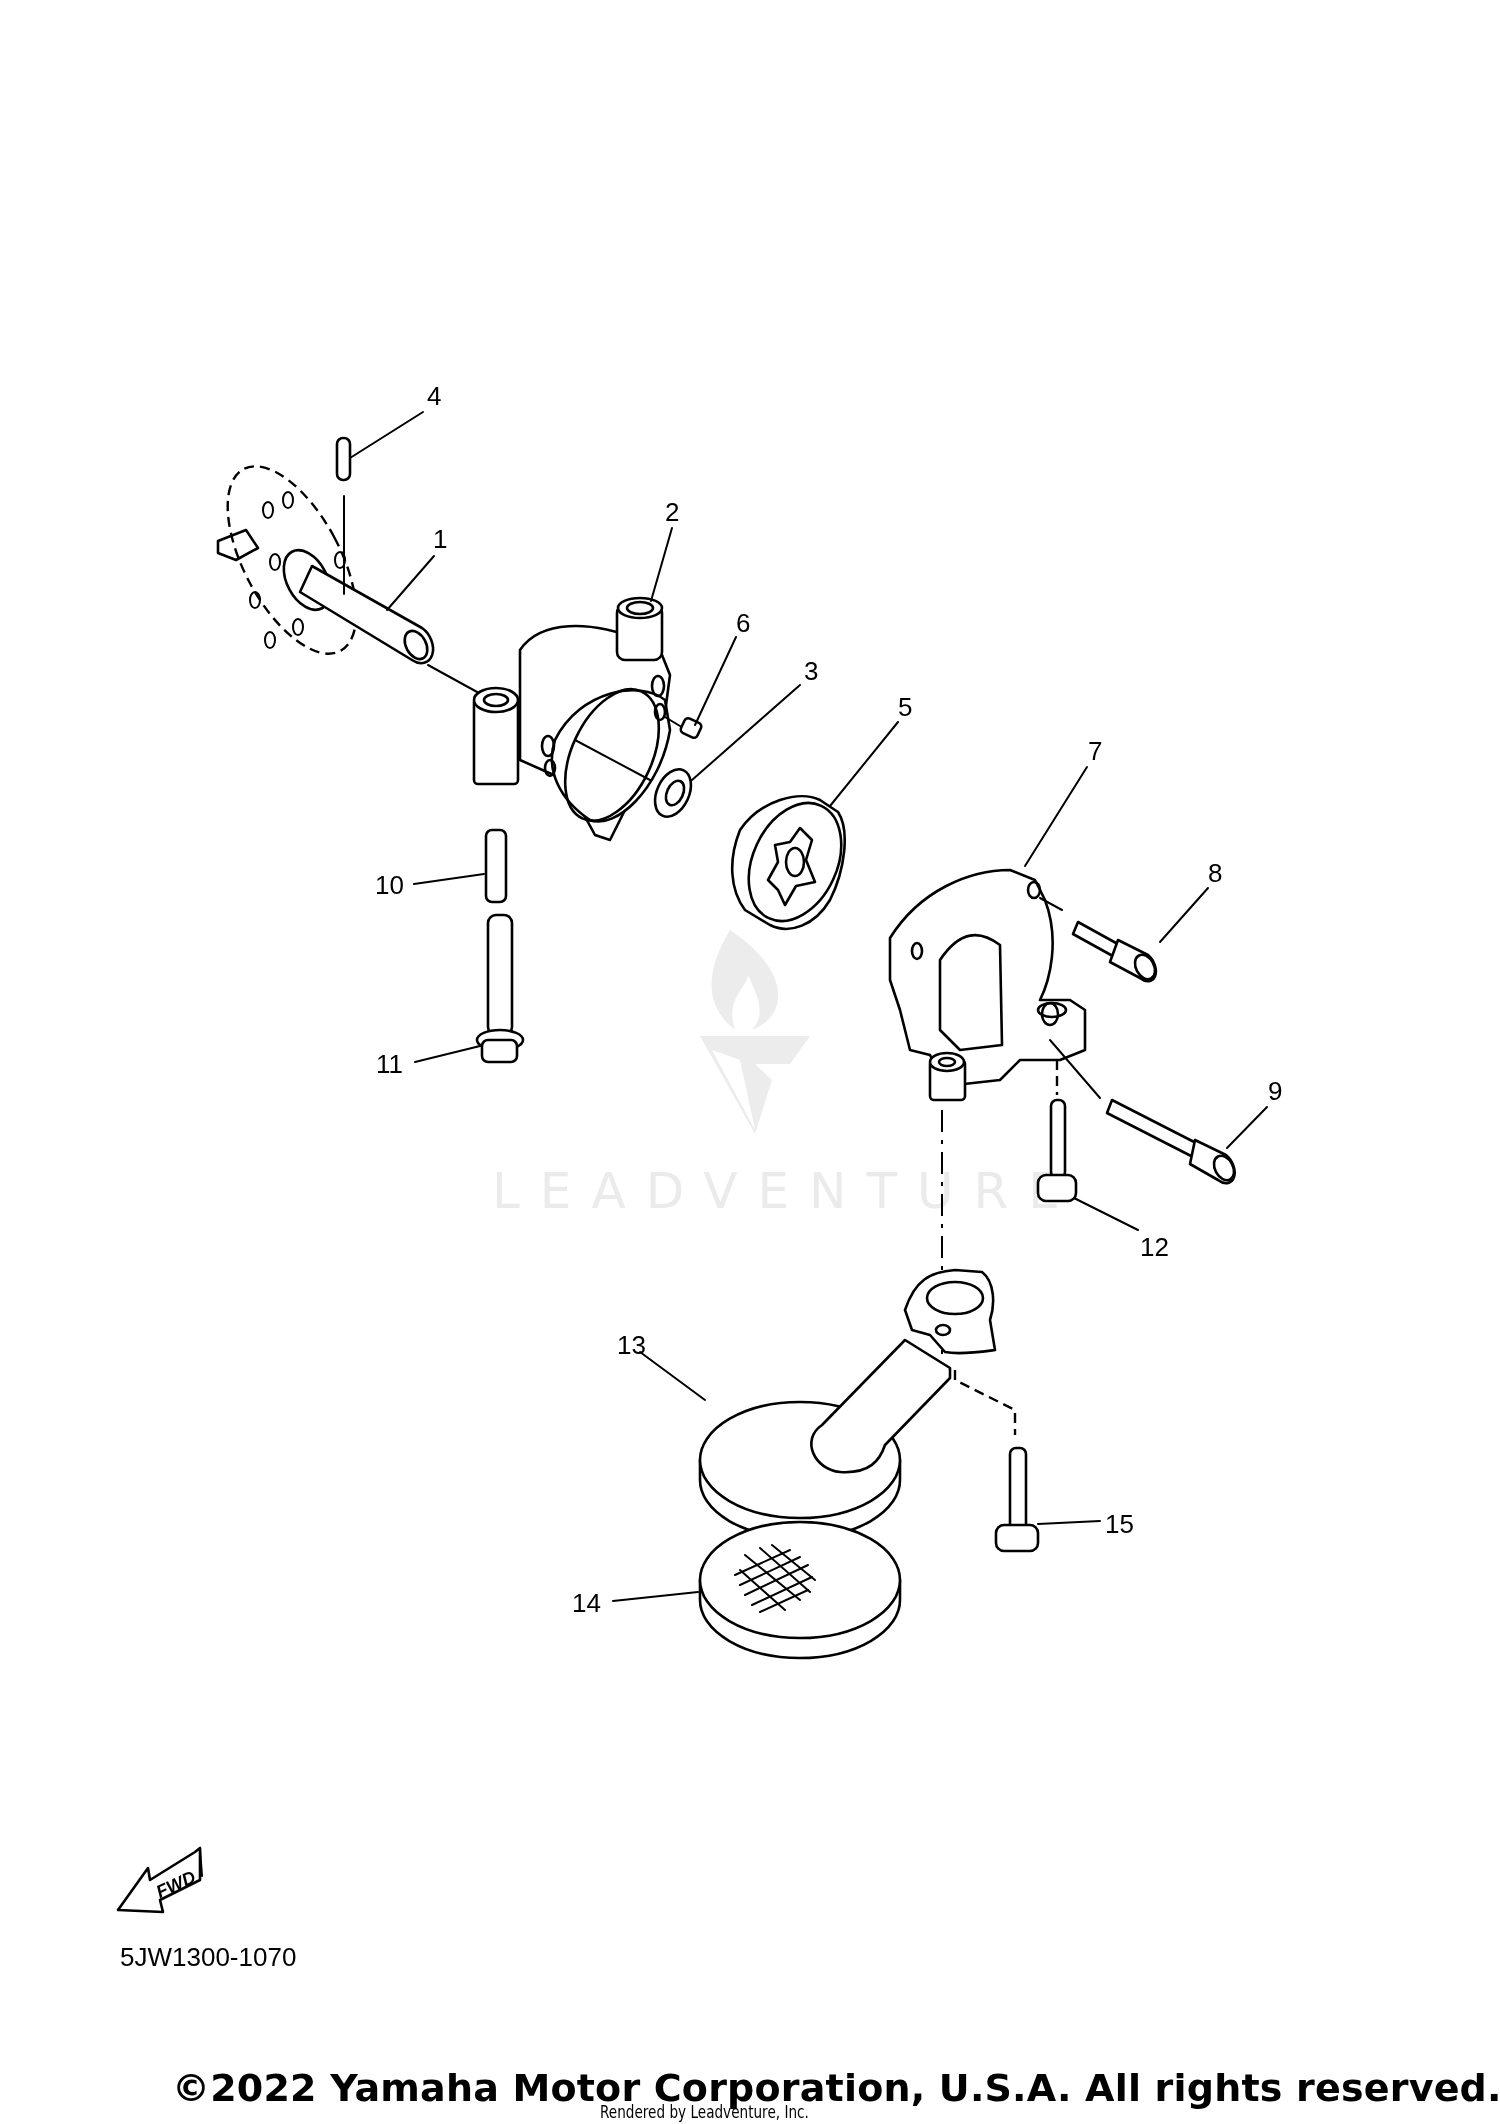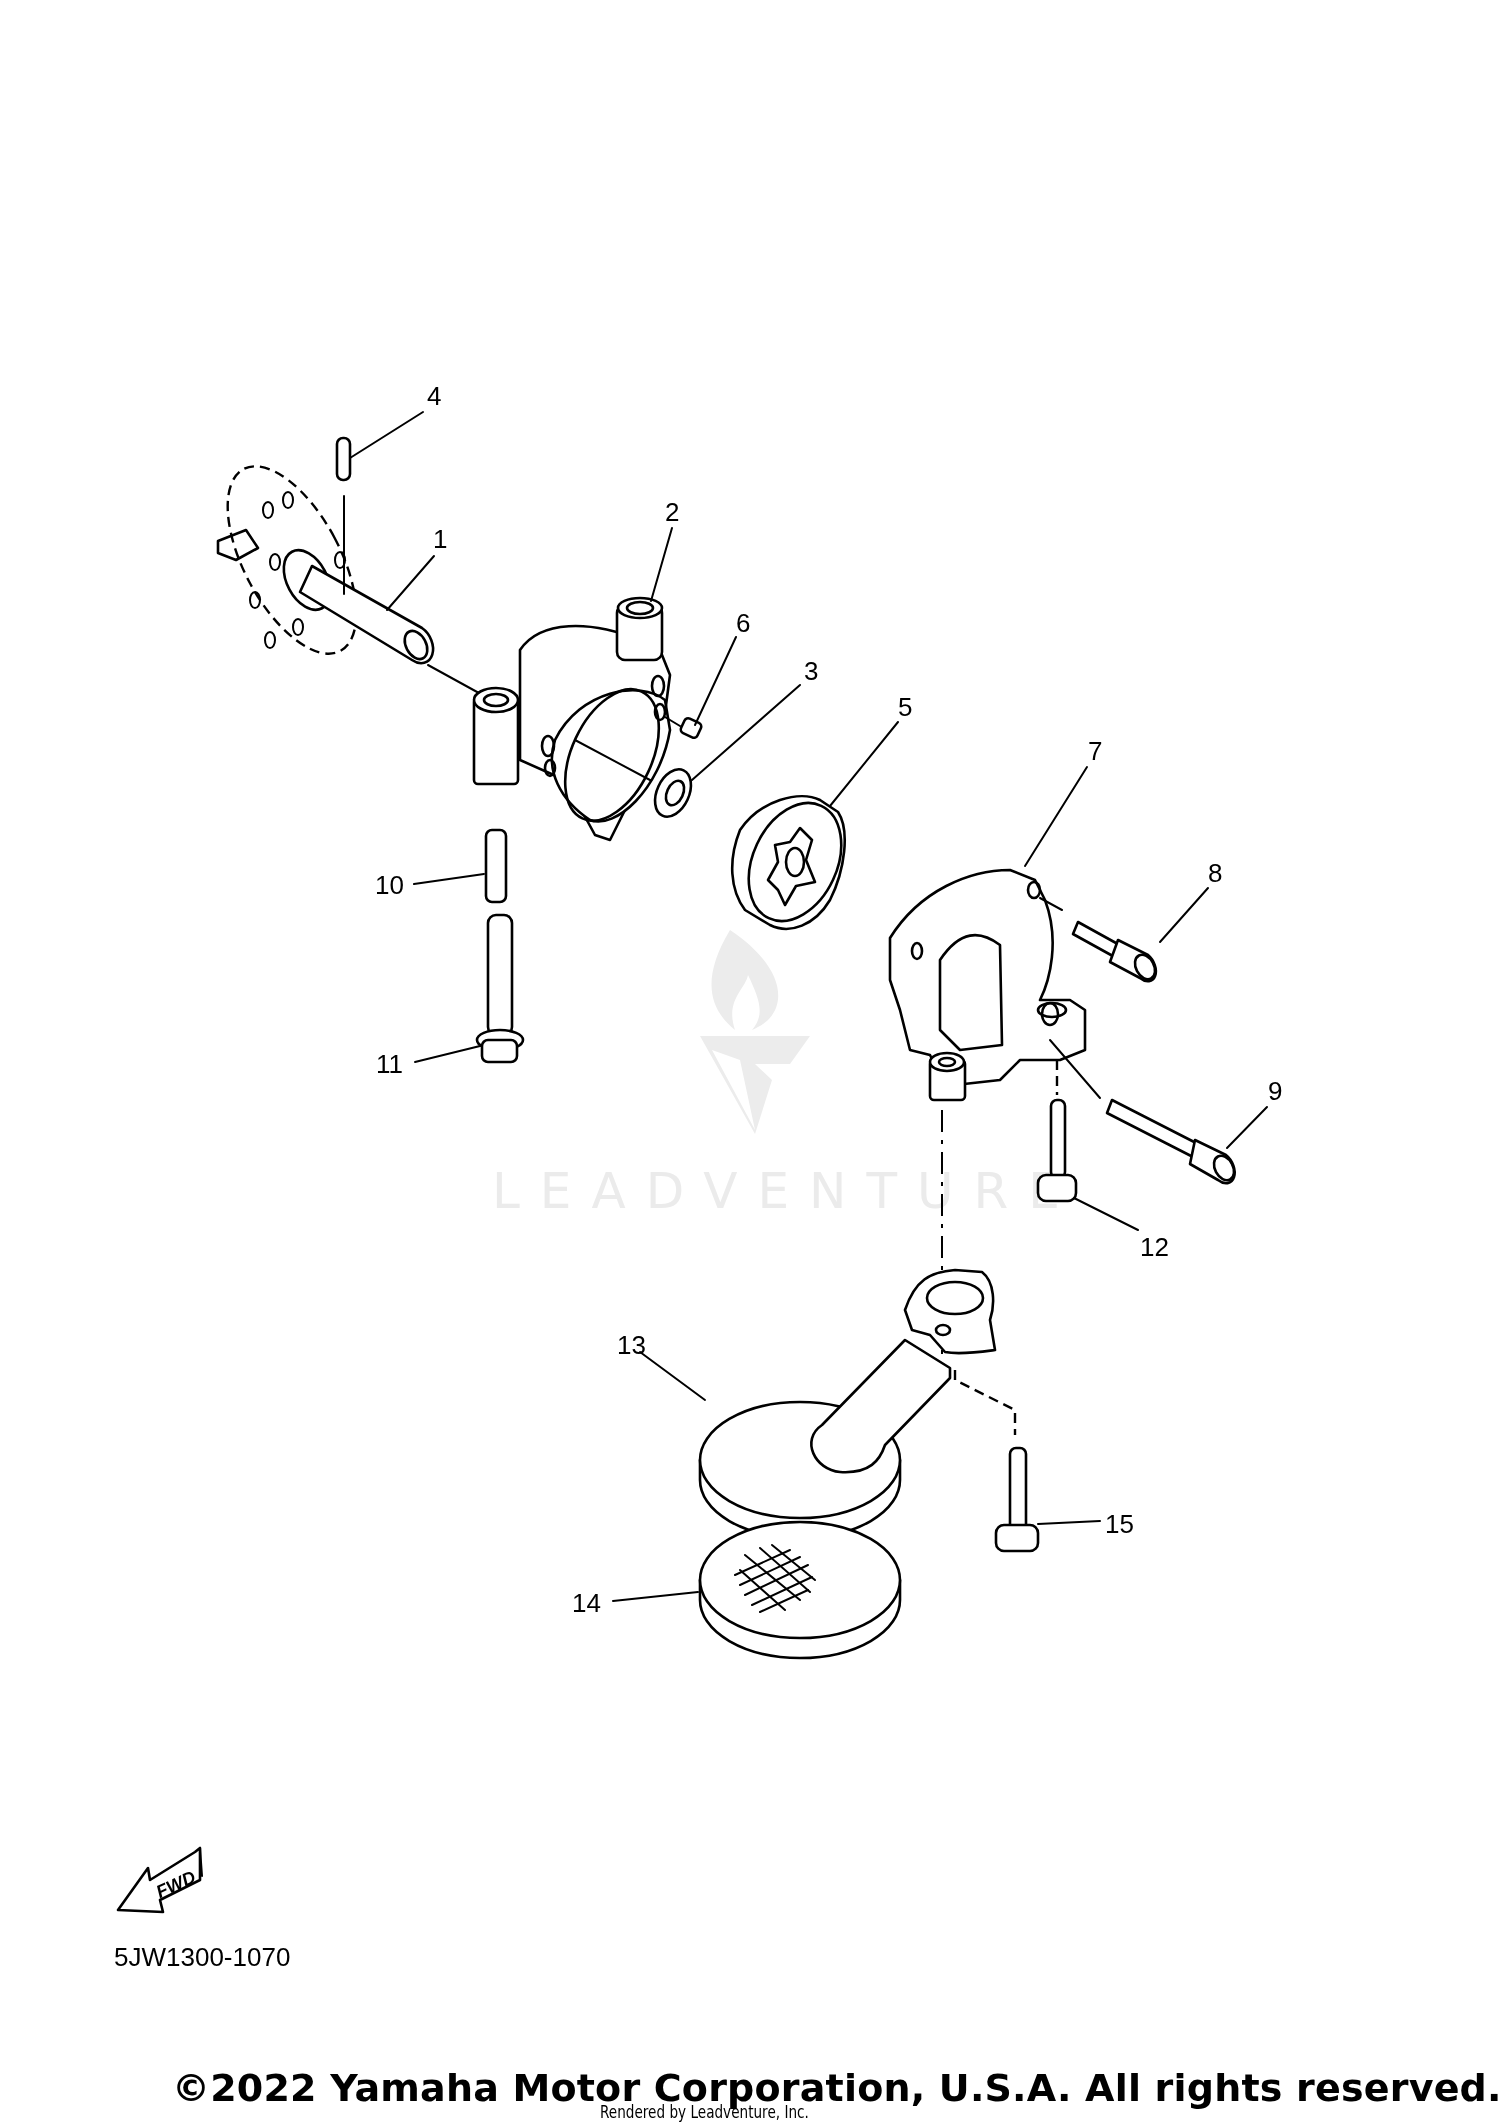--- a/index.html
+++ b/index.html
@@ -6,21 +6,21 @@
     body { width: 1500px; height: 2124px; position: relative; overflow: hidden;
            font-family: "Liberation Sans", sans-serif; color: #000; }
     #diagram { position: absolute; left: 0; top: 0; width: 1500px; height: 2124px; }
     .ln { fill: none; stroke: #000; stroke-width: 2.6; stroke-linecap: round; stroke-linejoin: round; }
     .thin { fill: none; stroke: #000; stroke-width: 2; stroke-linecap: round; }
     .dash { fill: none; stroke: #000; stroke-width: 2; stroke-dasharray: 22 8 4 8; }
     .dash2 { fill: none; stroke: #000; stroke-width: 2.4; stroke-dasharray: 10 6; }
     .wf { fill: #fff; stroke: #000; stroke-width: 2.6; stroke-linejoin: round; }
     .callout { font-family: "Liberation Sans", sans-serif; font-size: 26px; fill: #000; }
     .wm-text { font-family: "DejaVu Sans", sans-serif; font-size: 50px; letter-spacing: 20px; fill: #ebebeb; }
-    #diagram-code { position: absolute; left: 114px; top: 1942px; font-size: 26px; }
+    #diagram-code { position: absolute; left: 120px; top: 1942px; font-size: 26px; }
     #copyright { position: absolute; left: 172px; top: 2066px; font-family: "DejaVu Sans", sans-serif;
                  font-size: 38px; font-weight: bold; white-space: nowrap; letter-spacing: 0.2px; }
     #rendered-by { position: absolute; left: 600px; top: 2102px; font-family: "DejaVu Sans", sans-serif;
                    font-size: 17px; white-space: nowrap; transform: scaleX(0.8); transform-origin: left; }
   </style>
 </head>
 <body>
 
 <svg id="diagram" viewBox="0 0 1500 2124" xmlns="http://www.w3.org/2000/svg">
 

